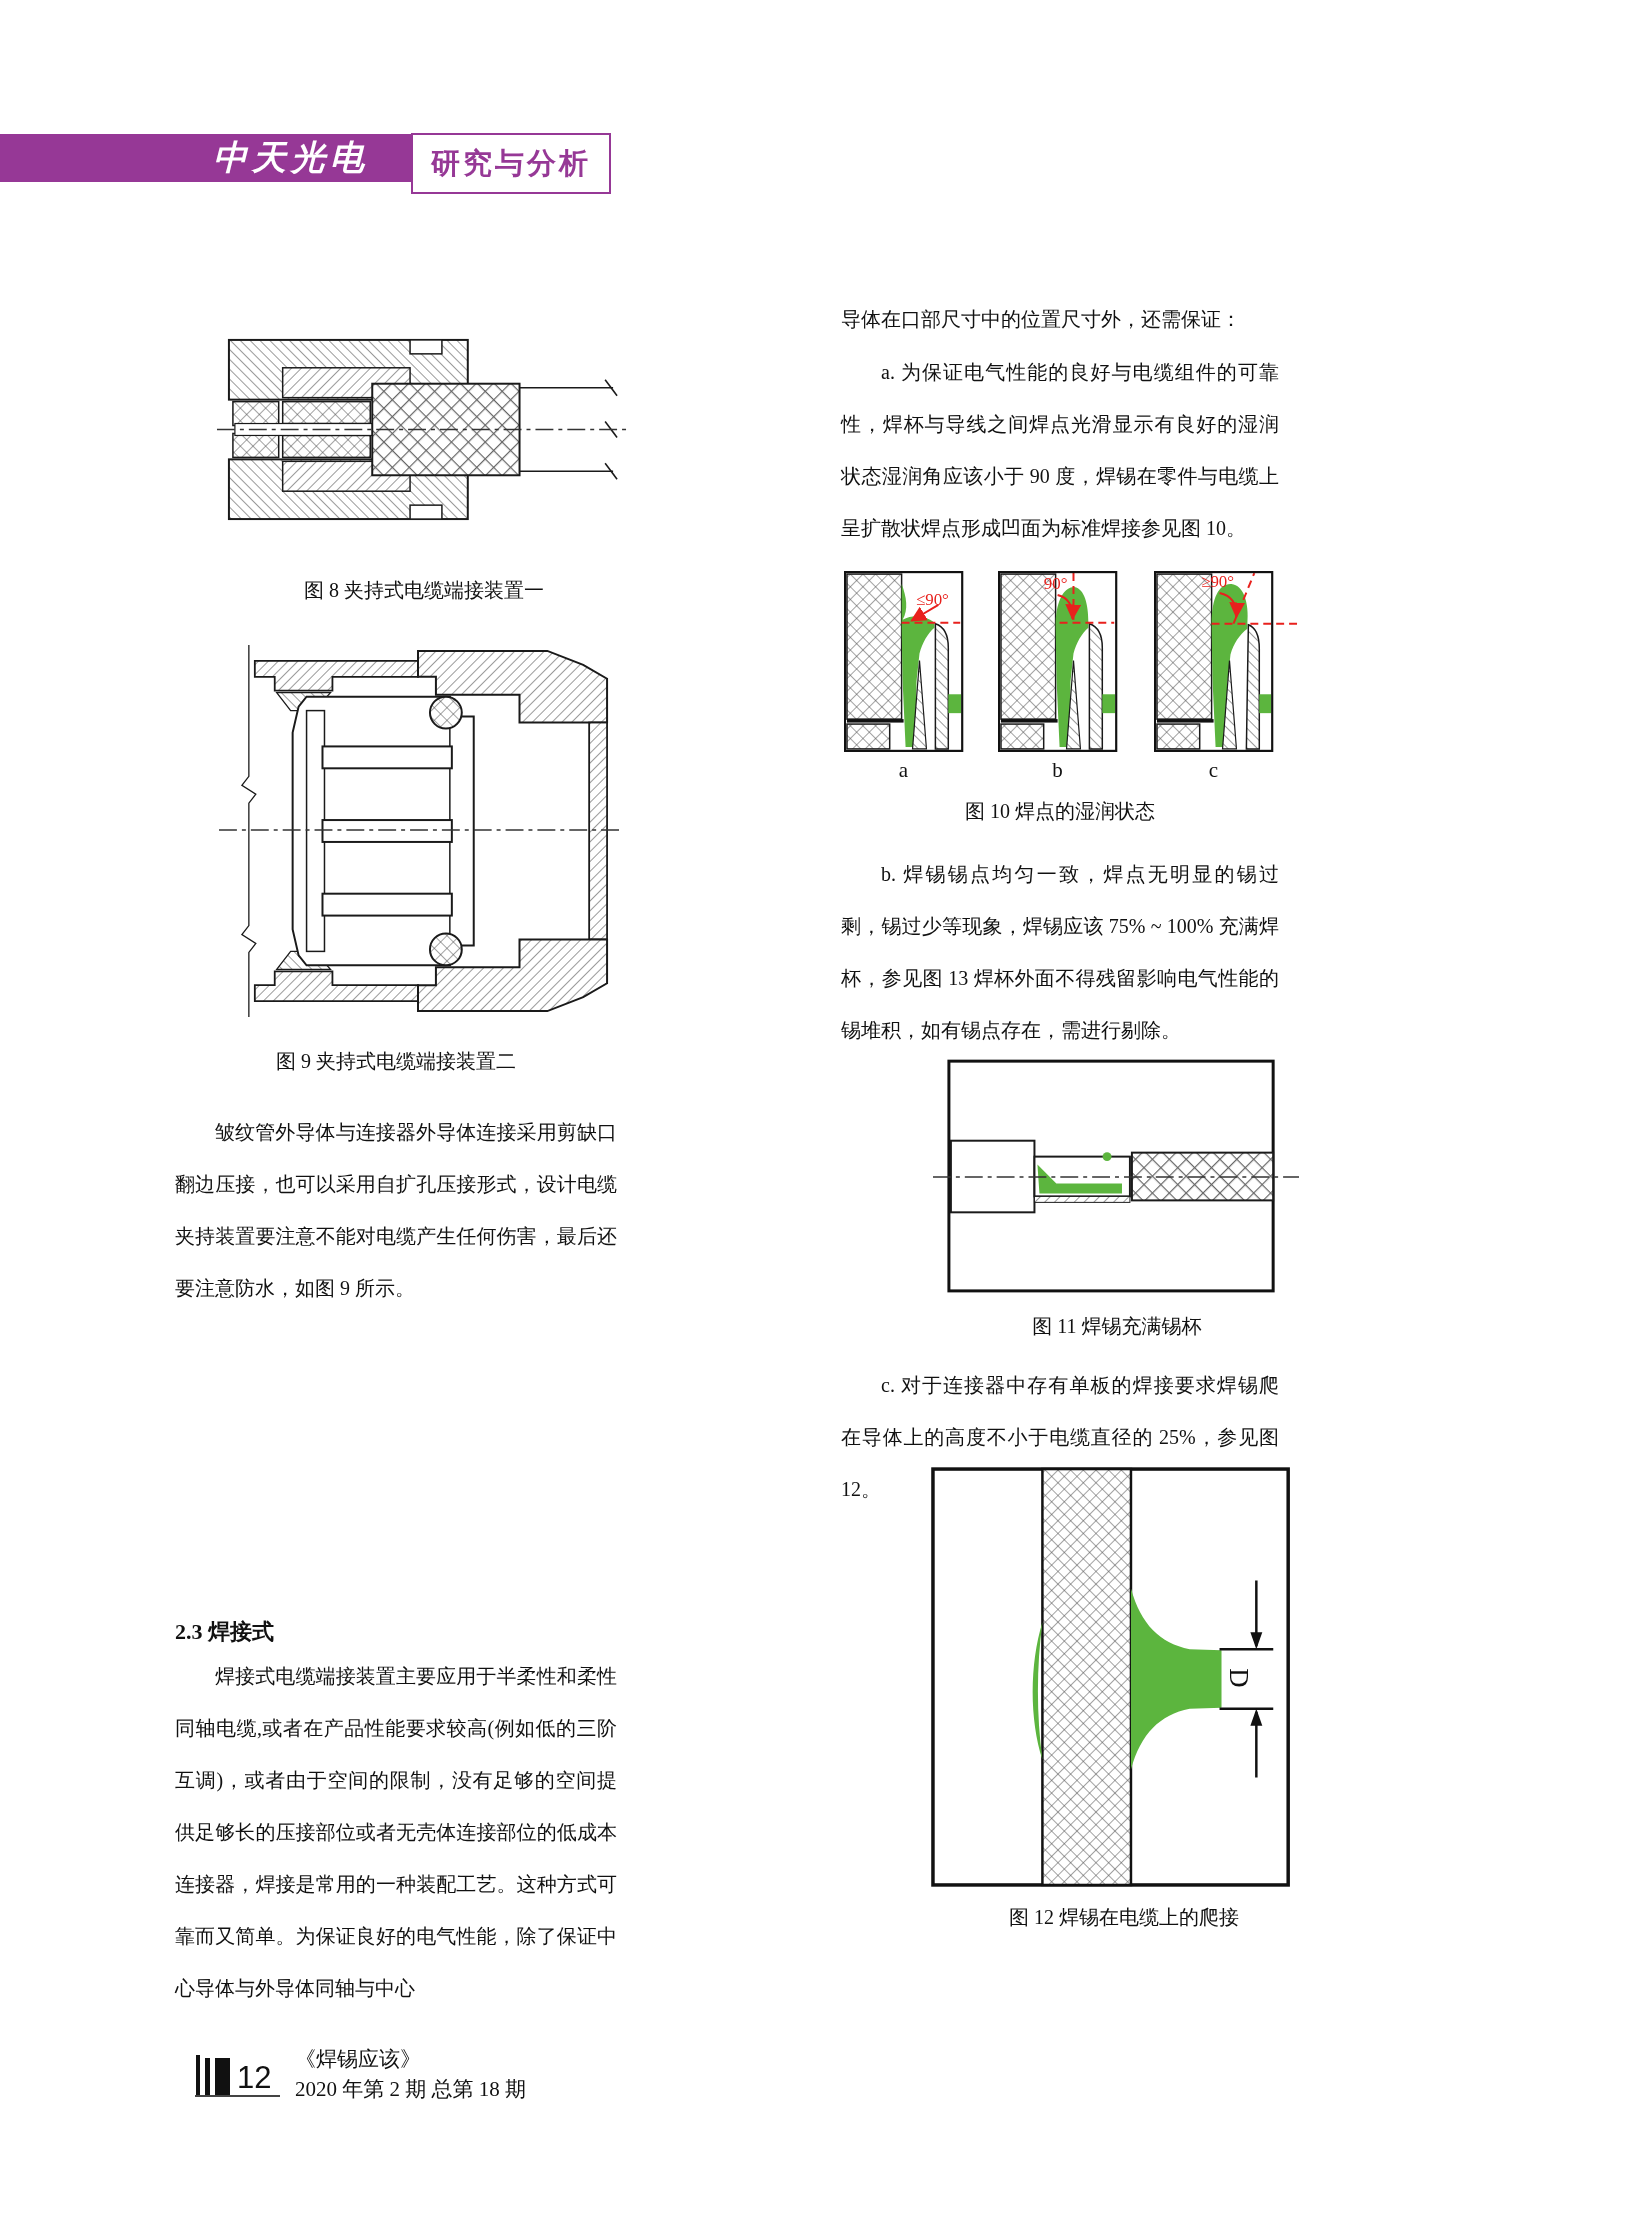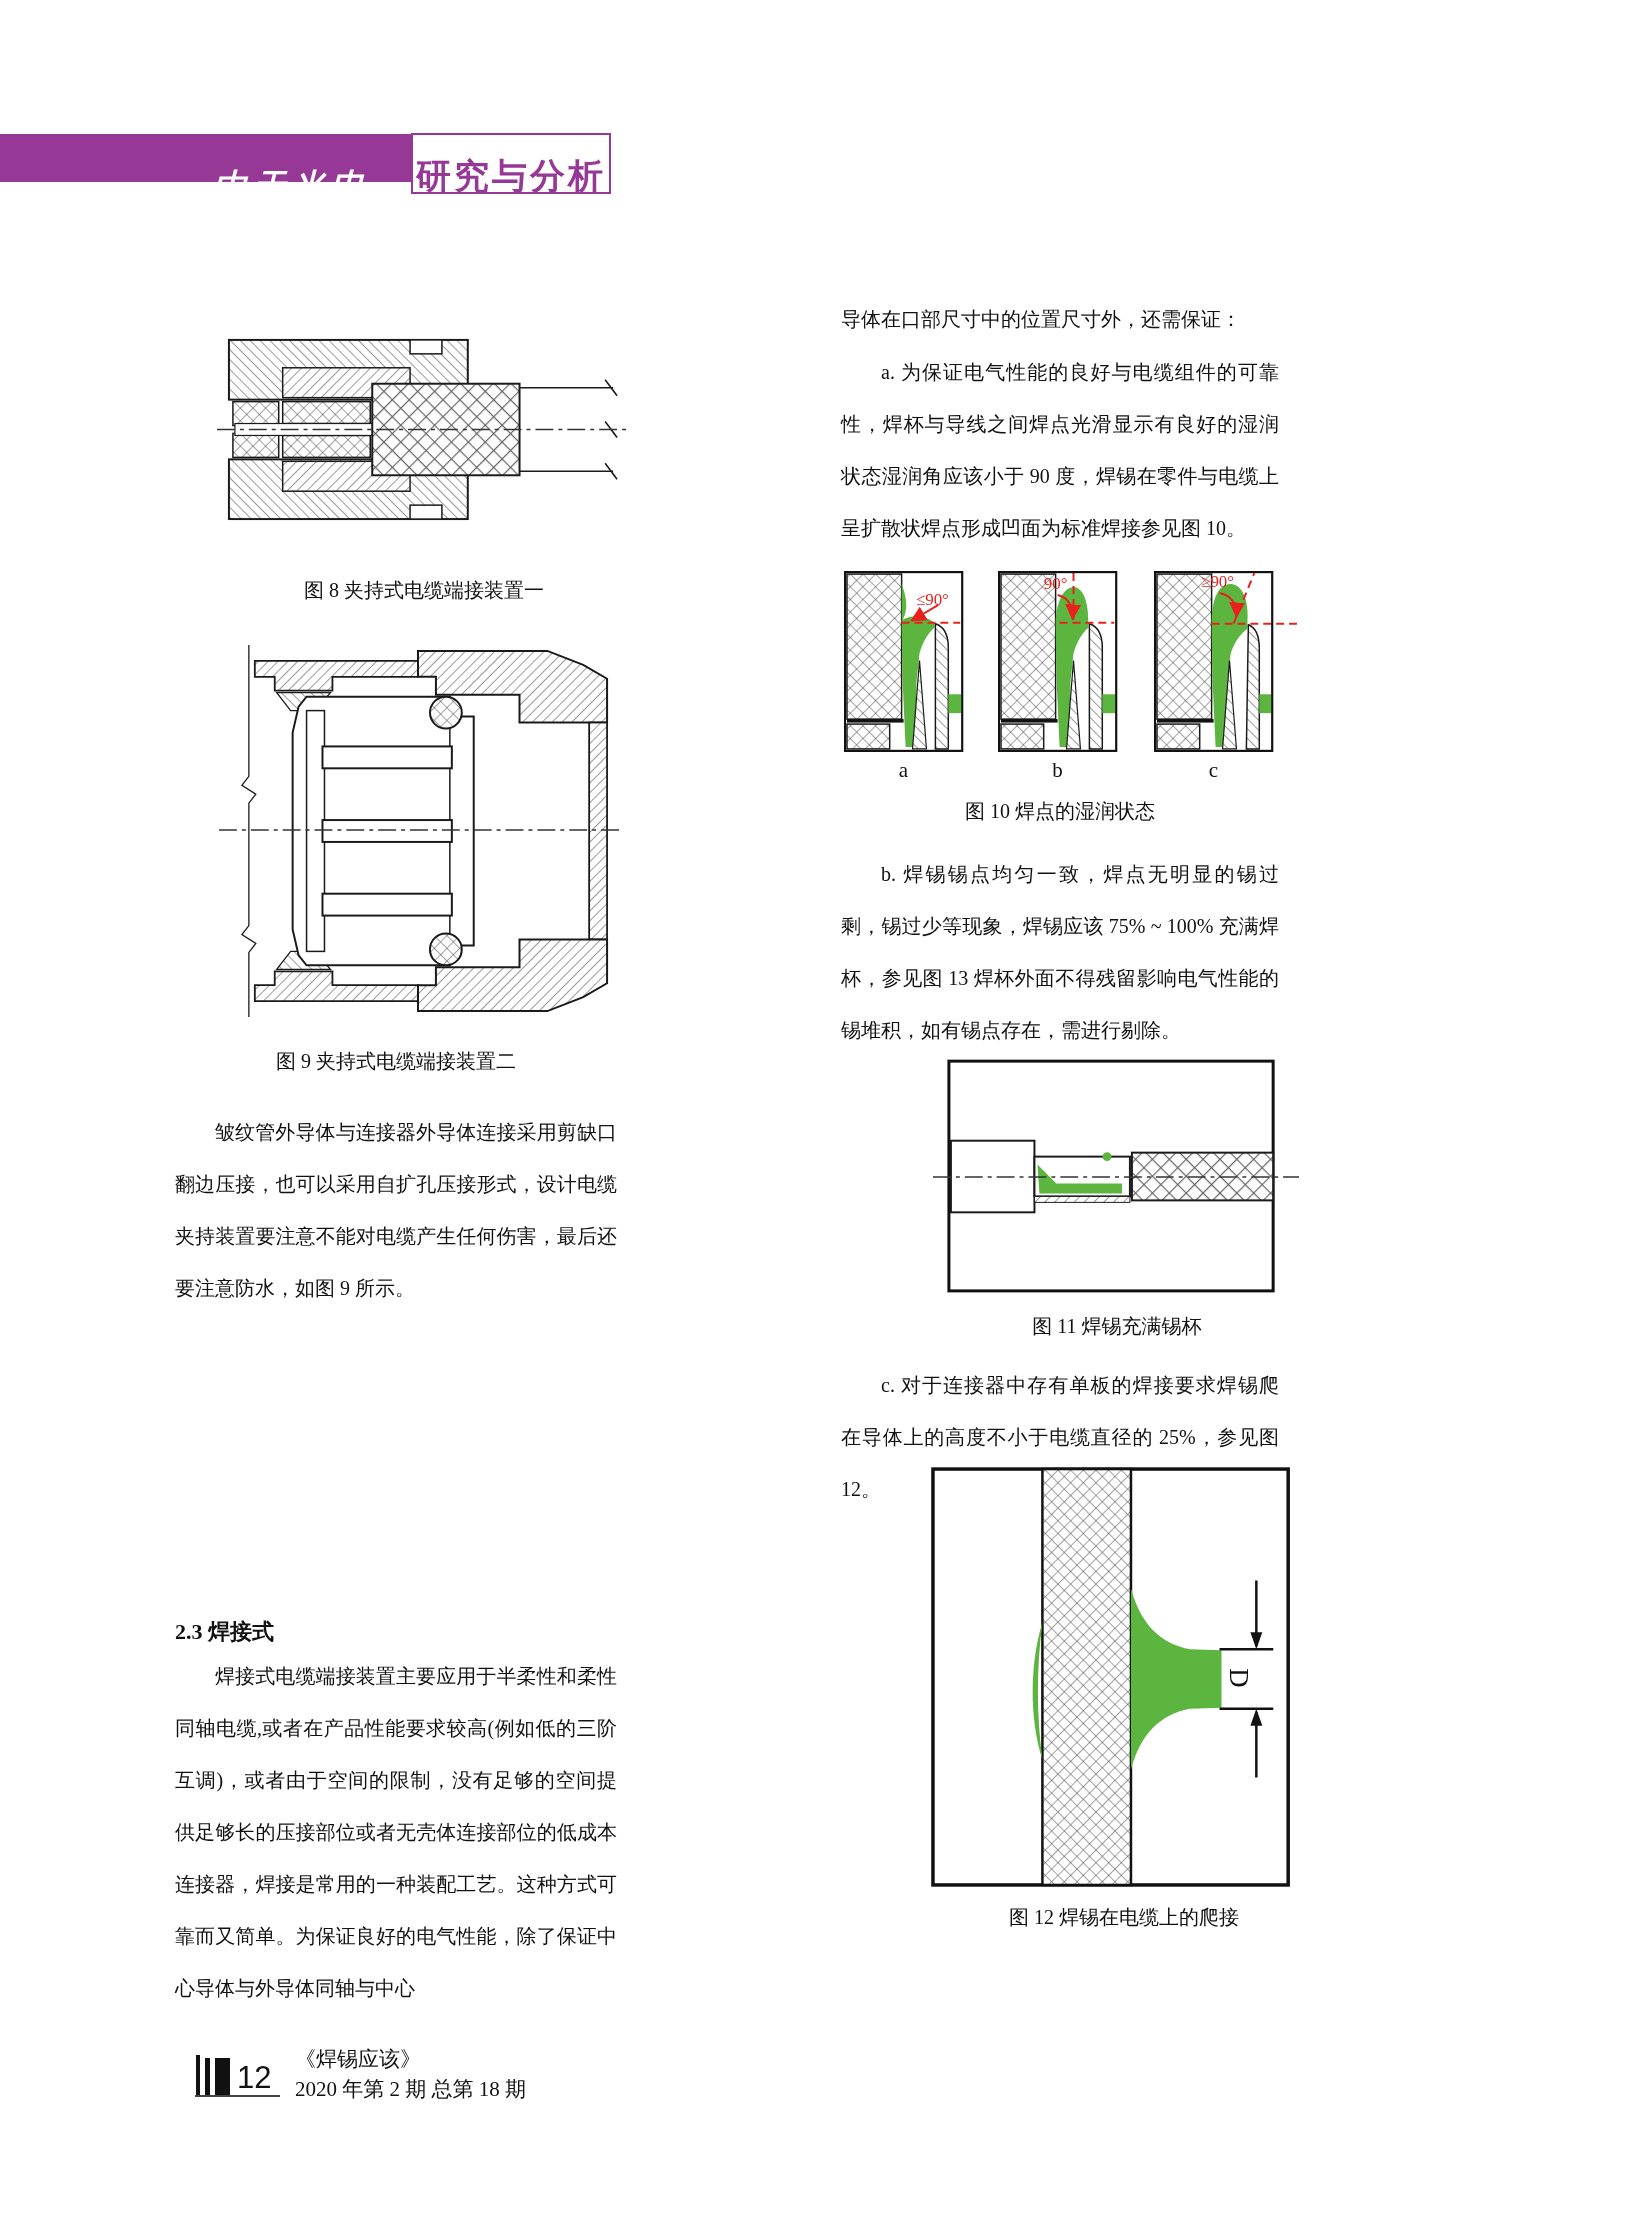--- a/index.html
+++ b/index.html
@@ -2,25 +2,25 @@
 <html><head>
 <meta charset="utf-8">
 <style>
   html,body{margin:0;padding:0;background:#e8e8e8;}
   .page{position:relative;width:1646px;height:2233px;background:#fff;overflow:hidden;
         font-family:"Liberation Serif","DejaVu Serif",serif;color:#111;}
   
   .hdr-bar{position:absolute;left:0;top:134px;width:411px;height:48px;background:#963896;}
   .hdr-logo{position:absolute;right:42px;top:0;height:47px;line-height:48px;color:#fff;
             font-size:34px;font-weight:bold;font-style:italic;letter-spacing:5px;
-            font-family:"Liberation Serif",serif;margin-top:29px;}
+            font-family:"Liberation Serif",serif;}
   .hdr-tab{position:absolute;left:411px;top:133px;width:200px;height:61px;background:#fff;
            border:2px solid #963896;box-sizing:border-box;text-align:center;}
-  .hdr-tab span{display:inline-block;line-height:57px;color:#963896;font-size:35px;
-           font-weight:bold;font-family:"Liberation Sans","DejaVu Sans",sans-serif;letter-spacing:3px;margin-top:12px;}
+  .hdr-tab span{display:inline-block;line-height:57px;color:#963896;font-size:29px;
+           font-weight:bold;font-family:"Liberation Sans","DejaVu Sans",sans-serif;letter-spacing:3px;}
   
   .para{position:absolute;font-size:20px;line-height:52px;text-align:justify;color:#111;}
   .lcol{left:175px;width:442px;}
   .rcol{left:841px;width:438px;}
   .indent{text-indent:2em;}
   .caption{position:absolute;font-size:20px;line-height:30px;color:#111;text-align:center;}
   .heading{position:absolute;left:175px;width:442px;font-size:22px;font-weight:bold;color:#111;}
   .fig{position:absolute;}
   .abc{position:absolute;width:119px;text-align:center;font-size:21px;color:#111;}
   

